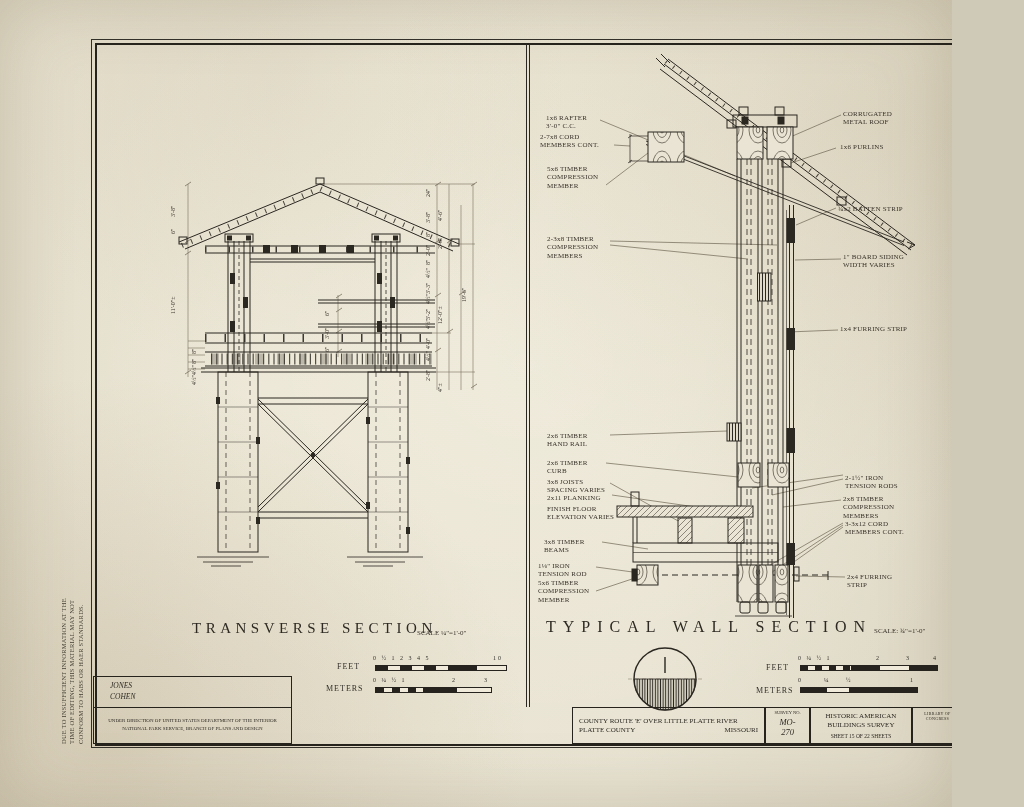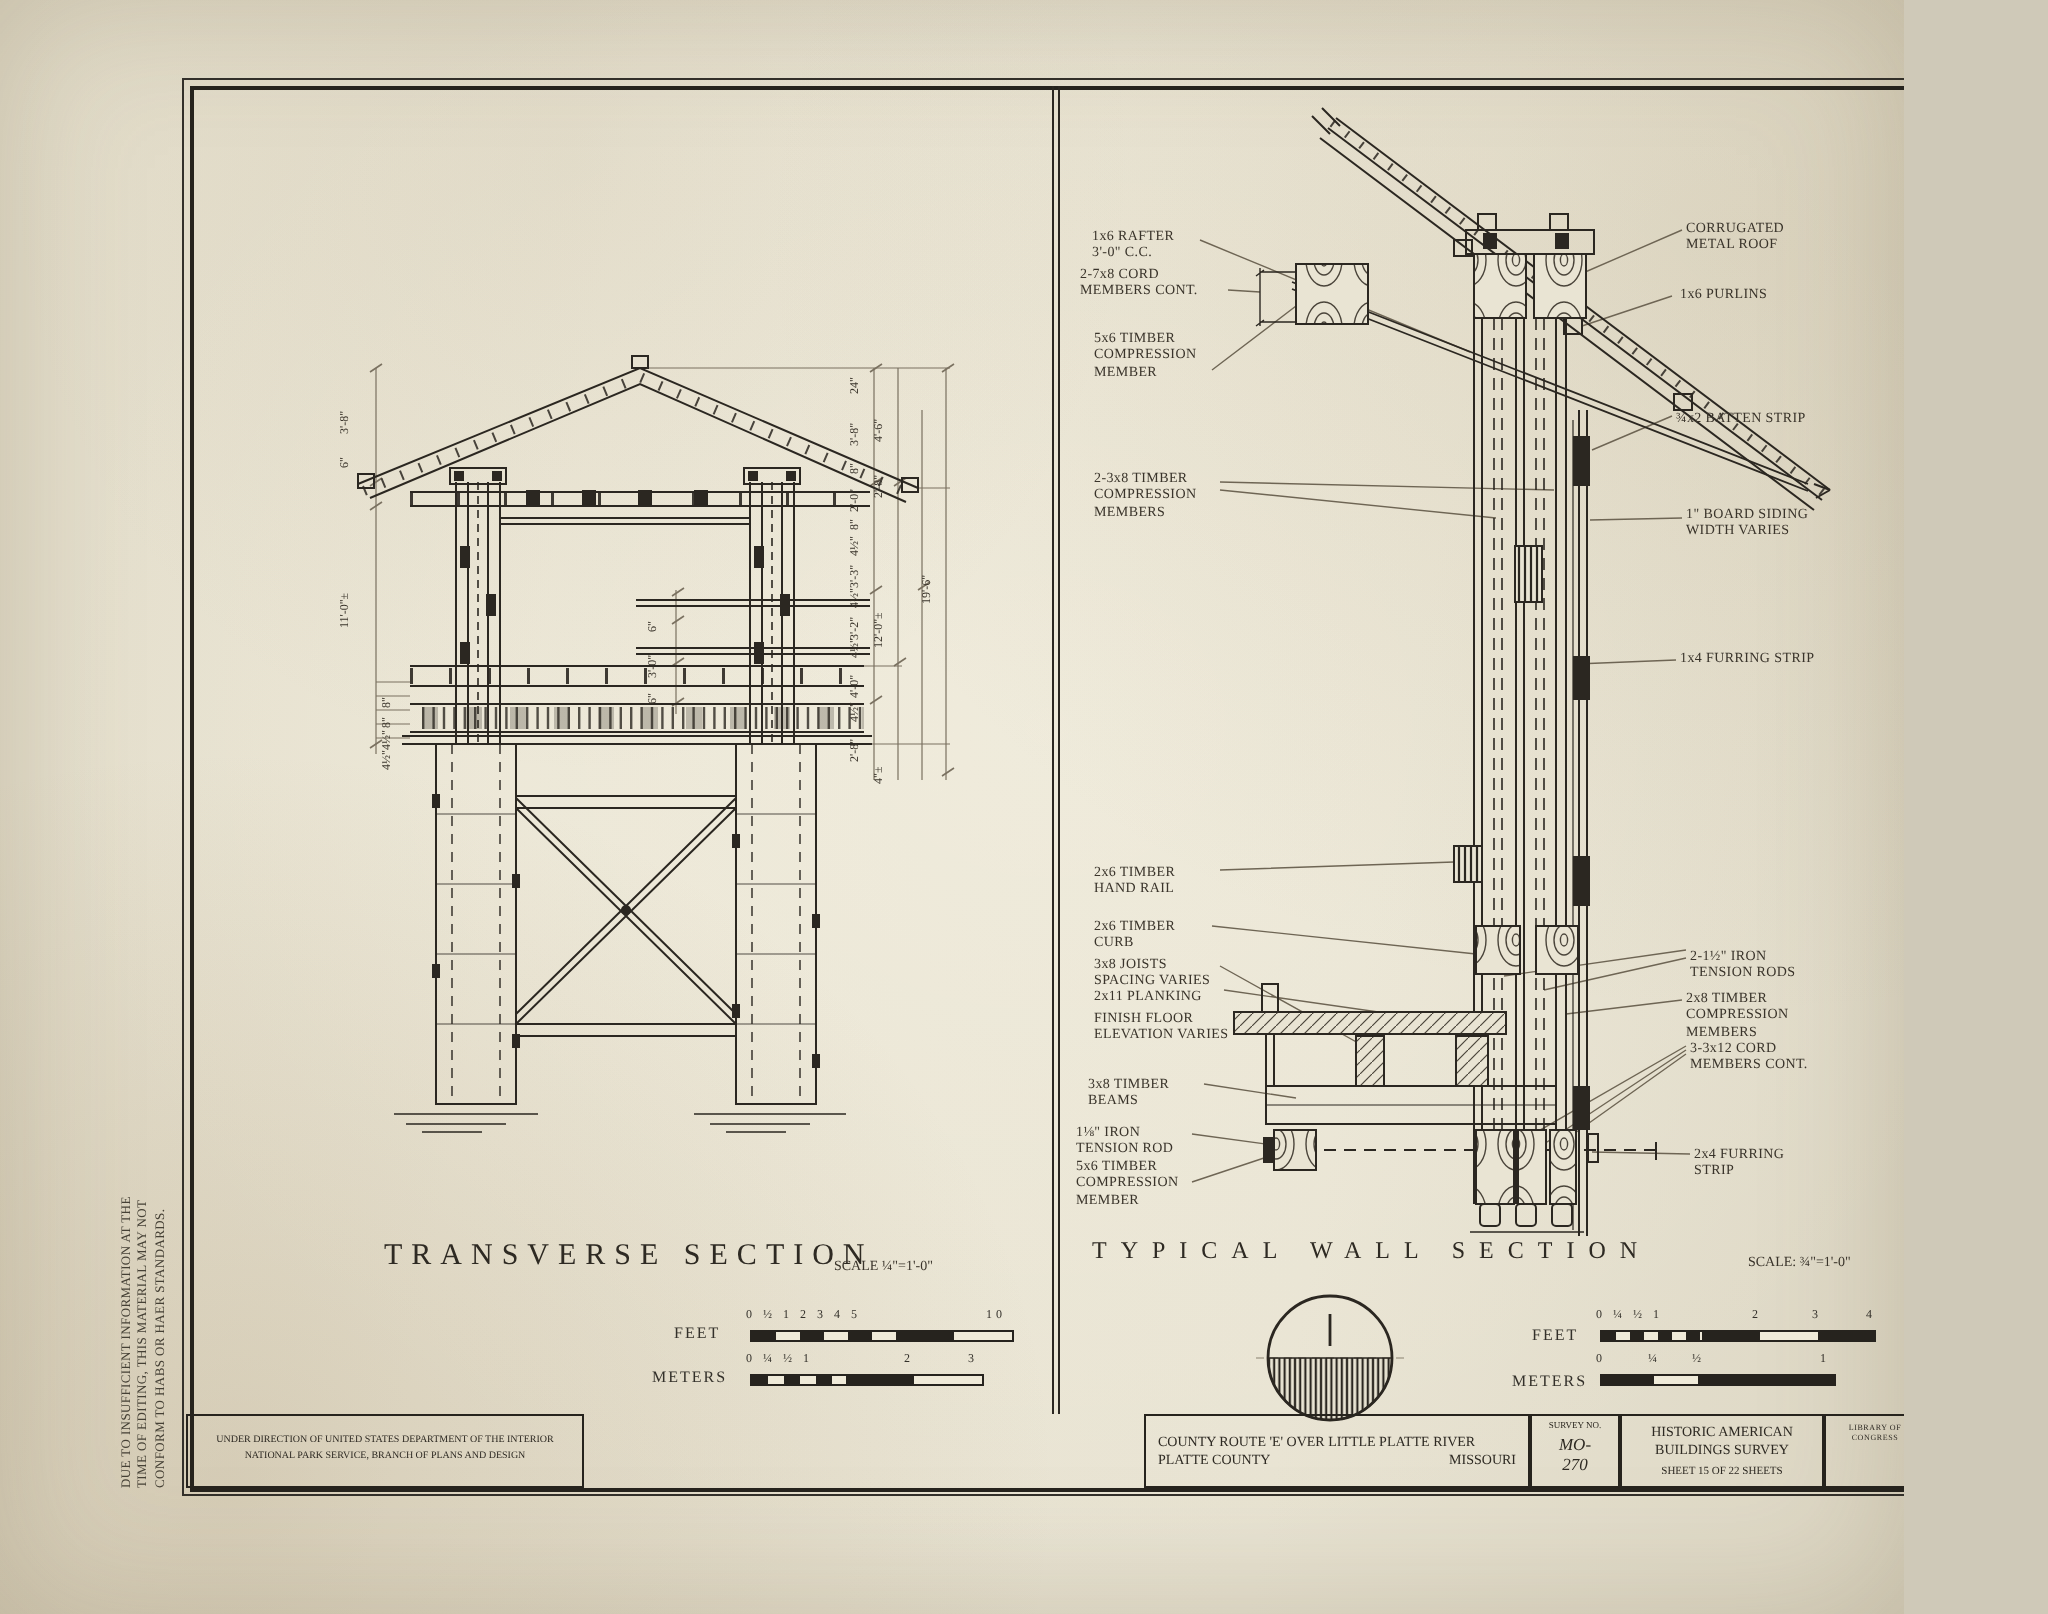--- a/index.html
+++ b/index.html
@@ -304,21 +304,21 @@
   <div class="lbl" style="left:843px;top:495px">2x8 TIMBER
 COMPRESSION
 MEMBERS</div>
   <div class="lbl" style="left:845px;top:520px">3-3x12 CORD
 MEMBERS CONT.</div>
   <div class="lbl" style="left:847px;top:573px">2x4 FURRING
 STRIP</div>
 
   <div class="sectitle" style="left:192px;top:620px;font-size:15px;letter-spacing:4.5px">TRANSVERSE SECTION</div>
   <div class="scalenote" style="left:417px;top:629px">SCALE ¼"=1'-0"</div>
-  <div class="sectitle" style="left:546px;top:618px;font-size:12px;letter-spacing:7px">TYPICAL WALL SECTION</div>
+  <div class="sectitle" style="left:546px;top:618px;font-size:16px;letter-spacing:7px">TYPICAL WALL SECTION</div>
   <div class="scalenote" style="left:874px;top:627px">SCALE: ¾"=1'-0"</div>
 
   <div class="sbarlbl" style="left:337px;top:662px">FEET</div>
   <div class="sbarnum" style="left:373px;top:655px">0 ½ 1 2 3 4 5</div>
   <div class="sbarnum" style="left:493px;top:655px">10</div>
   <div class="bar" style="left:375px;top:665px;width:130px">
     <div style="width:72px;background:repeating-linear-gradient(90deg,#26231e 0 12px,#efead9 12px 24px)"></div>
     <div style="width:58px;background:linear-gradient(90deg,#26231e 0 29px,#efead9 29px)"></div>
   </div>
   <div class="sbarlbl" style="left:326px;top:684px">METERS</div>
@@ -353,20 +353,24 @@
   </div>
   <div class="sbarlbl" style="left:756px;top:686px">METERS</div>
   <div class="sbarnum" style="left:798px;top:677px">0</div>
   <div class="sbarnum" style="left:824px;top:677px">¼</div>
   <div class="sbarnum" style="left:846px;top:677px">½</div>
   <div class="sbarnum" style="left:910px;top:677px">1</div>
   <div class="bar" style="left:800px;top:687px;width:116px">
     <div style="width:116px;background:linear-gradient(90deg,#26231e 0 26px,#efead9 26px 48px,#26231e 48px)"></div>
   </div>
 
+  <div class="tbcell" style="left:93px;top:676px;width:199px;height:32px">
+    <div class="pre" style="padding:4px 0 0 16px;font-size:7.5px;line-height:1.4;font-style:italic">JONES
+COHEN</div>
+  </div>
   <div class="tbcell" style="left:93px;top:707px;width:199px;height:37px">
     <div class="pre" style="padding-top:9px;text-align:center;font-size:5px;line-height:1.5">UNDER DIRECTION OF UNITED STATES DEPARTMENT OF THE INTERIOR
 NATIONAL PARK SERVICE, BRANCH OF PLANS AND DESIGN</div>
   </div>
   <div class="tbcell" style="left:572px;top:707px;width:193px;height:37px">
     <div style="font-size:7px;padding:9px 6px 0;white-space:nowrap">COUNTY ROUTE 'E' OVER LITTLE PLATTE RIVER</div>
     <div style="font-size:7px;padding:1px 6px 0;display:flex;justify-content:space-between">
       <span>PLATTE COUNTY</span>
       <span>MISSOURI</span>
     </div>

